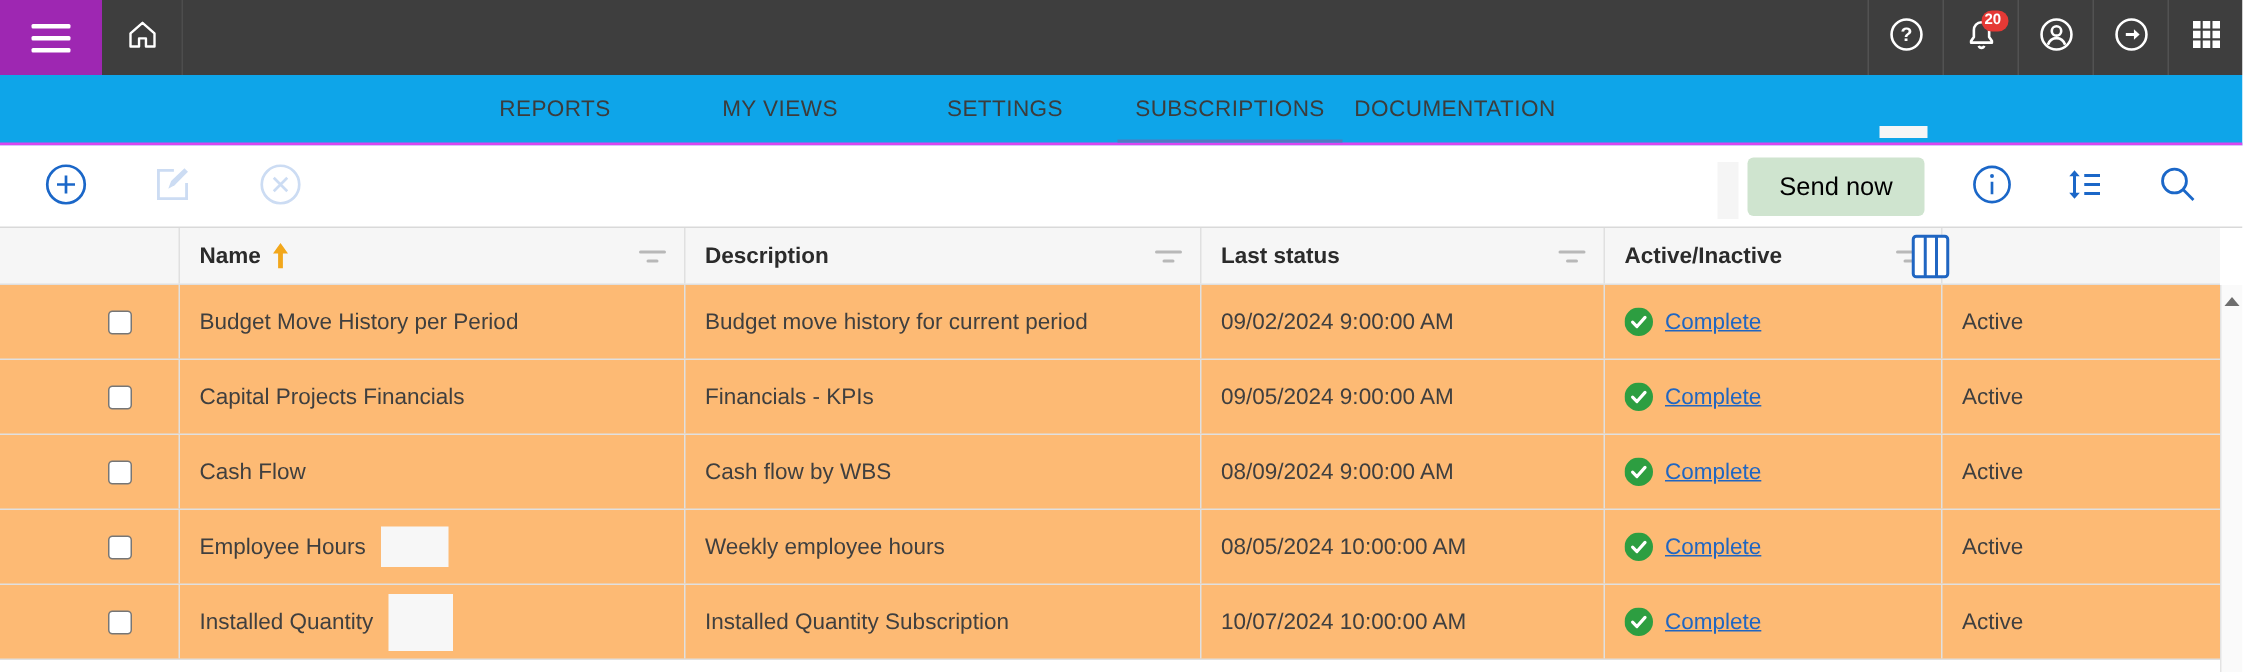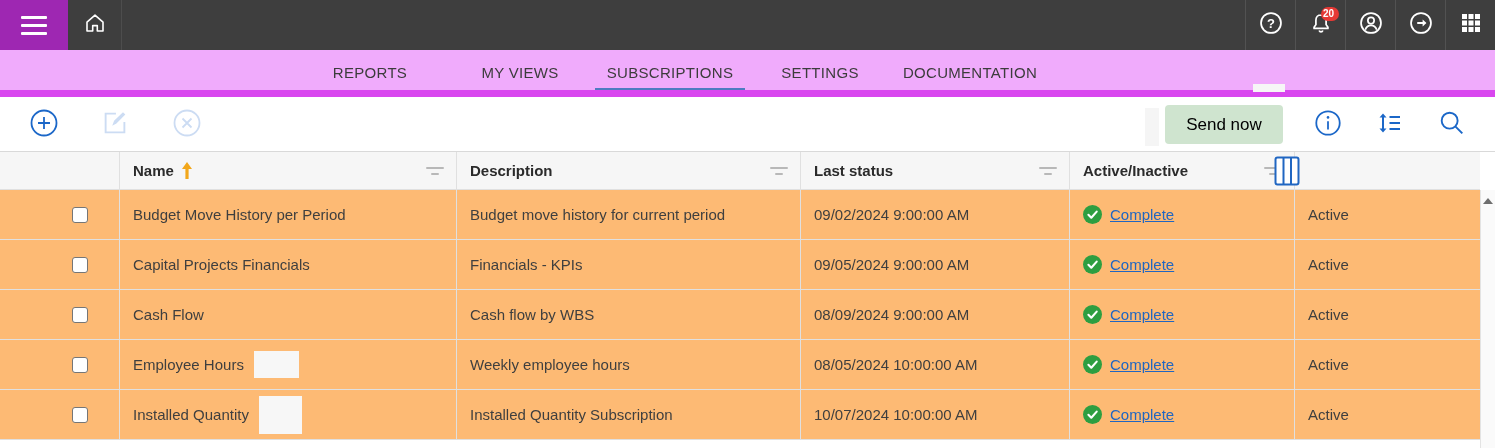--- a/index.html
+++ b/index.html
@@ -14,21 +14,21 @@
   .menu-btn { width:68px; background:#9e27b2; display:flex; align-items:center; justify-content:center; cursor:pointer; }
   .hamburger { width:26px; display:flex; flex-direction:column; gap:5px; }
   .hamburger span { height:3px; background:#fff; border-radius:1px; }
   .home-btn { width:54px; display:flex; align-items:center; justify-content:center; border-right:1px solid #4d4d4d; cursor:pointer; }
   .topbar-spacer { flex:1; }
   .top-right { display:flex; }
   .top-icon-btn { width:50px; display:flex; align-items:center; justify-content:center; border-left:1px solid #525252; position:relative; cursor:pointer; }
   .badge { position:absolute; top:7px; right:6px; background:#e53935; color:#fff; font-size:10px; font-weight:bold; line-height:14px; min-width:18px; text-align:left; border-radius:9px; padding:0 2px; }
 
   
-  .tabbar { height:47px; background:#f0abfc; border-bottom:7px solid #d946ef; display:flex; padding-left:295px; position:relative; }
+  .tabbar { height:47px; background:#0ea5e9; border-bottom:2px solid #d946ef; display:flex; padding-left:295px; position:relative; }
   .tab { width:150px; text-align:center; line-height:46px; font-size:15px; color:#3c3c3c; letter-spacing:.3px; cursor:pointer; position:relative; }
   .tab.active { border-bottom:2px solid #4d7cc1; }
   .redact-tabbar { position:absolute; left:1253px; top:34px; width:32px; height:8px; background:#f6f6f6; }
 
   
   .toolbar { height:55px; background:#fff; border-bottom:1px solid #d9d9d9; position:relative; }
   .icon-btn { position:absolute; top:7px; width:40px; height:40px; display:flex; align-items:center; justify-content:center; cursor:pointer; background:none; border:none; }
   .icon-btn.disabled { cursor:default; }
   .send-now { position:absolute; left:1165px; top:8px; width:118px; height:39px; background:#cfe4cf; color:#000000; font-size:17px; font-weight:500; border:none; border-radius:4px; cursor:default; font-family:inherit; }
   .redact-toolbar { position:absolute; left:1145px; top:11px; width:14px; height:38px; background:#f5f5f5; }
@@ -130,22 +130,22 @@
             <rect x="16" y="16" width="5" height="5"></rect>
           </svg>
       </span>
     </div>
   </div>
 </div>
 
 <div class="tabbar">
   <div class="tab">REPORTS</div>
   <div class="tab">MY VIEWS</div>
+  <div class="tab">SETTINGS</div>
   <div class="tab active">SUBSCRIPTIONS</div>
-  <div class="tab">SETTINGS</div>
   <div class="tab">DOCUMENTATION</div>
   <div class="redact-tabbar"></div>
 </div>
 
 <div class="toolbar">
   <button class="icon-btn" style="left:24px;">
     <span>
       <svg width="32" height="32" viewBox="0 0 32 32" fill="none" stroke="#1b67c8" stroke-width="1.8">
           <circle cx="16" cy="16" r="12.5"></circle>
           <path d="M16 10 V22 M10 16 H22"></path>

